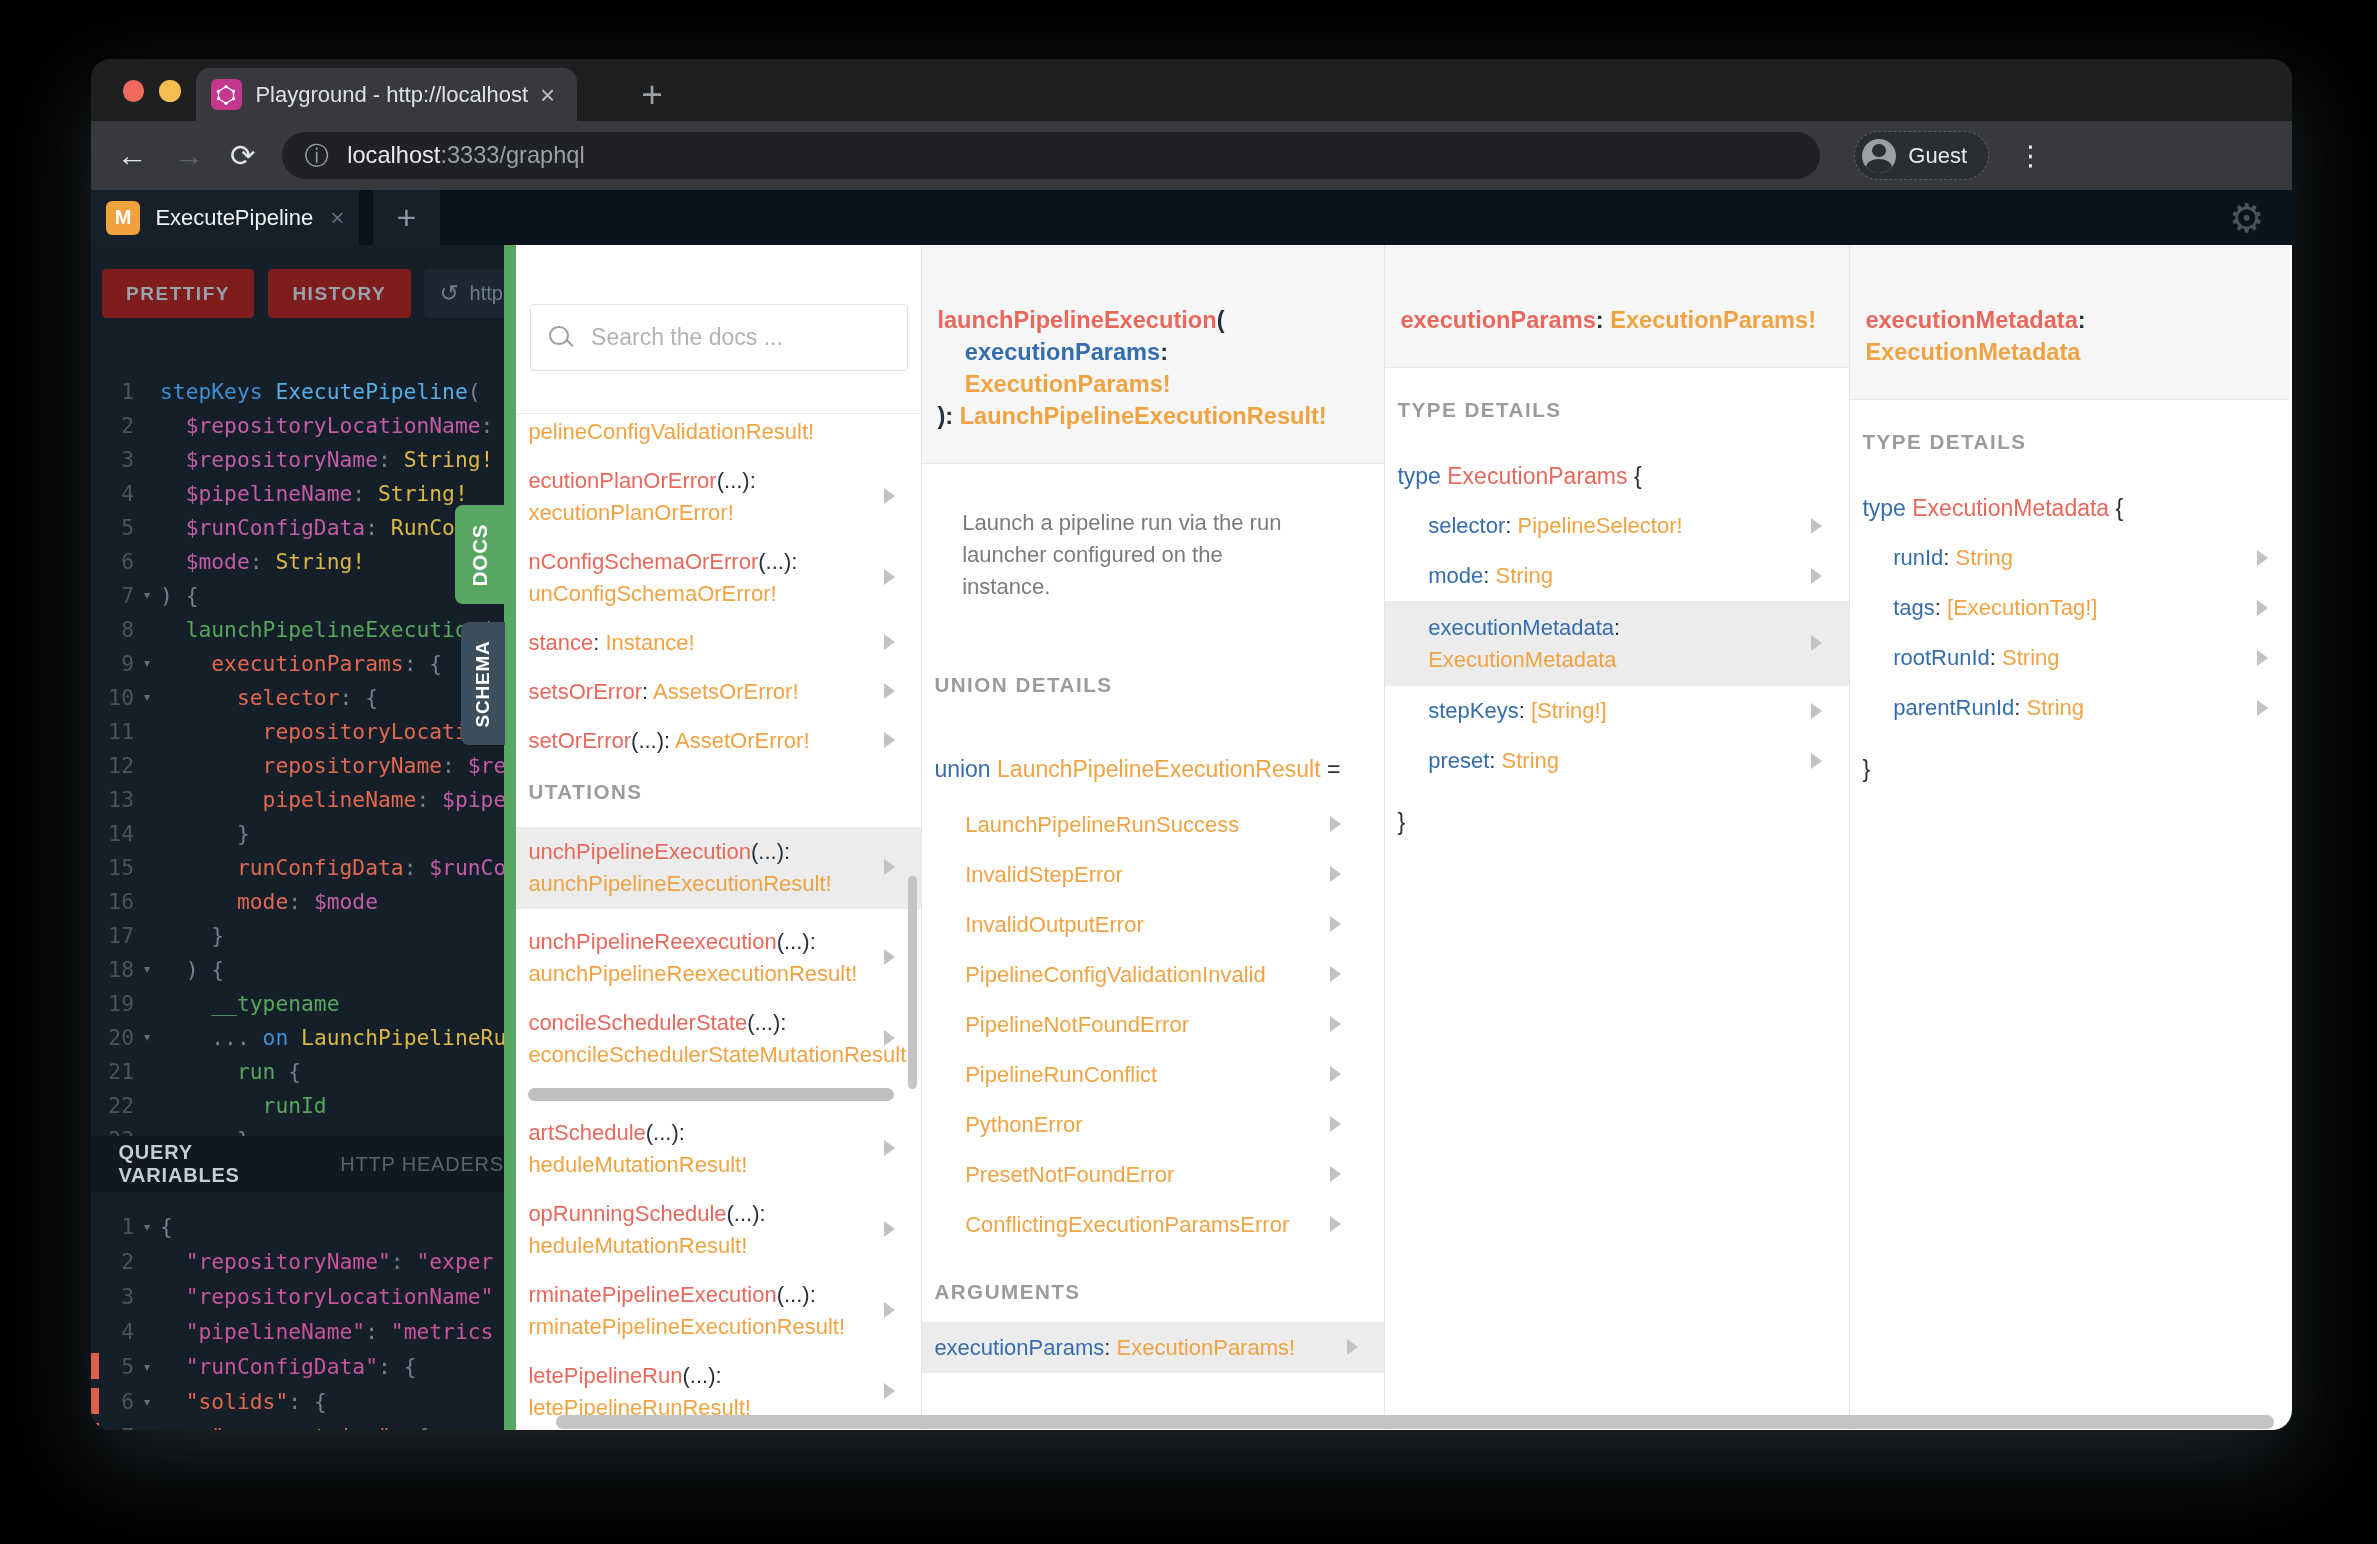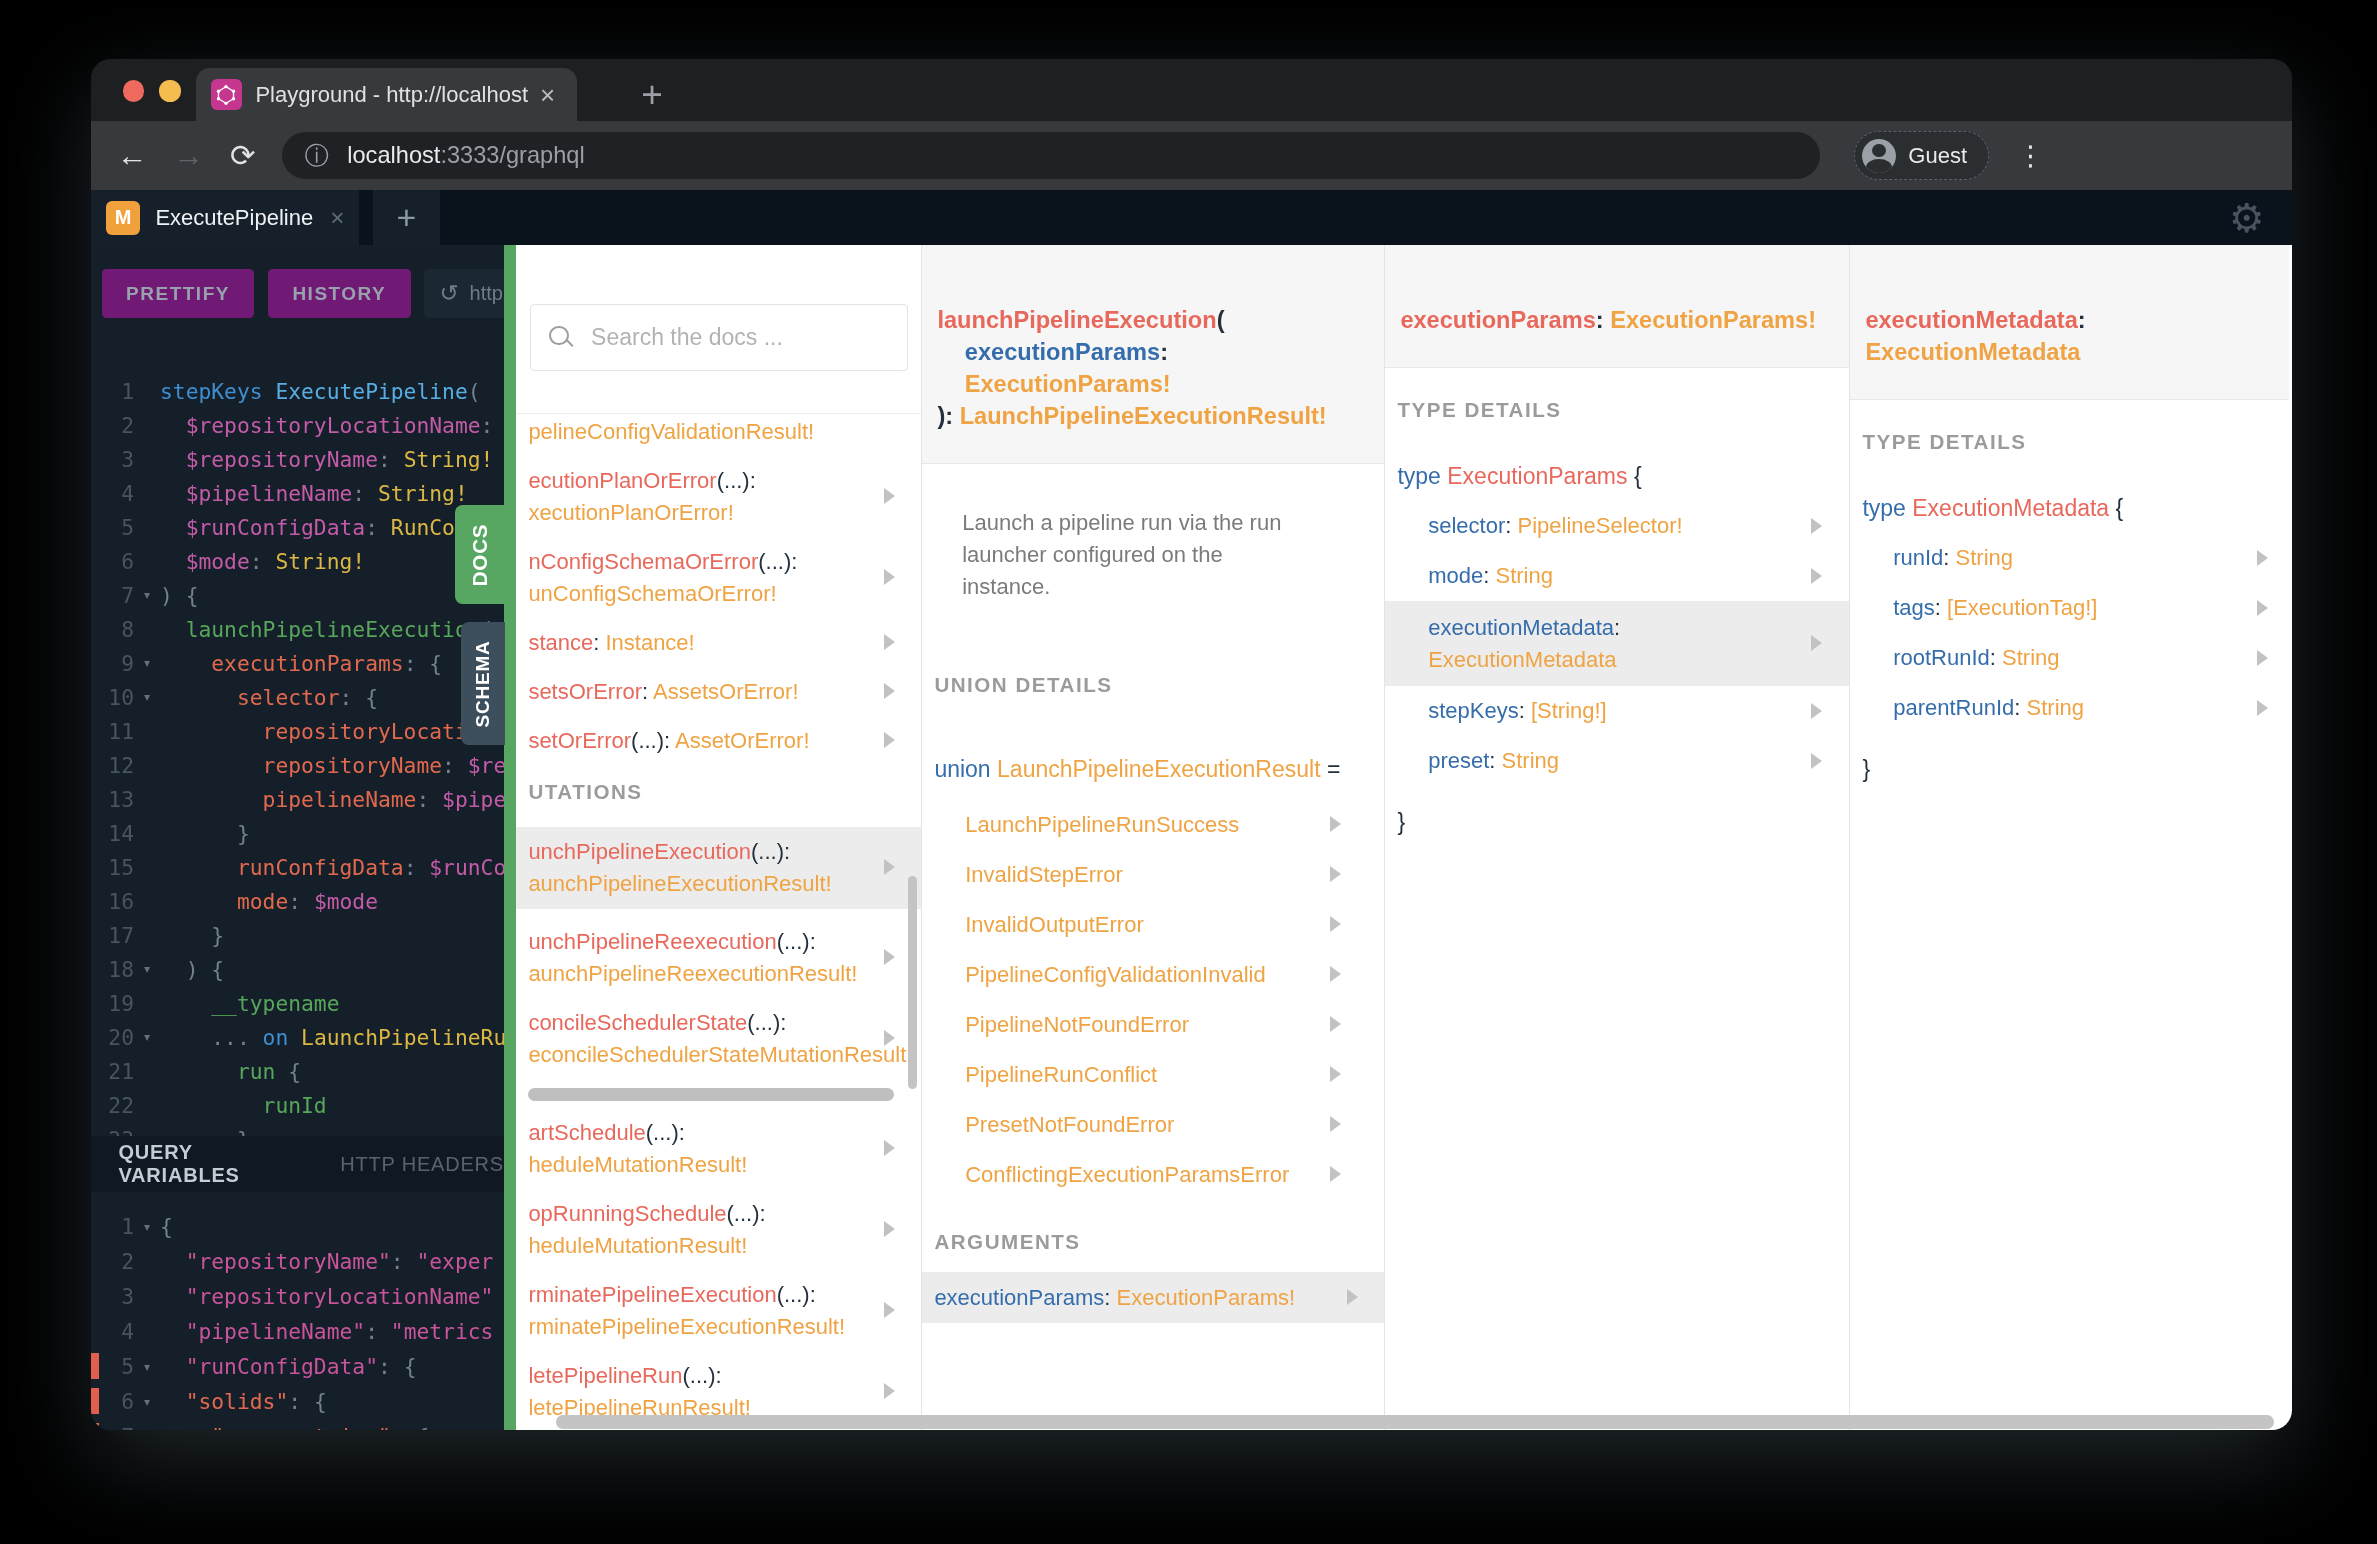--- a/index.html
+++ b/index.html
@@ -44,21 +44,21 @@
   .session-title{color:#eef2f4;font-size:22px;margin-left:15.2px;white-space:nowrap;}
   .session-close{color:#5f6c78;font-size:24.4px;margin-left:17px;}
   .addsession{position:absolute;left:282px;top:0;width:67px;height:55px;background:#16202b;color:#8b99a5;
               font-size:34px;display:flex;align-items:center;justify-content:center;}
   .gear{position:absolute;right:27.4px;top:4.6px;color:#47535f;font-size:40px;}
 
   
   .content{position:relative;height:1185px;display:flex;}
   .editor-pane{position:relative;width:413px;height:100%;background:#151f2a;overflow:hidden;flex:none;}
   .ed-toolbar{position:absolute;top:24.4px;left:10.7px;display:flex;gap:13.7px;}
-  .ed-btn{height:49px;background:#701a75;border-radius:4.6px;color:#97a2ad;font-weight:bold;font-size:19px;
+  .ed-btn{height:49px;background:#7f1d1d;border-radius:4.6px;color:#97a2ad;font-weight:bold;font-size:19px;
           letter-spacing:1.5px;display:flex;align-items:center;padding:0 24.4px;white-space:nowrap;}
   .endpoint{height:49px;background:#1b2733;border-radius:4.6px;color:#6f7d8a;font-size:20px;
             display:flex;align-items:center;padding:0 15.2px;width:244px;white-space:nowrap;}
   .hist-ic{color:#6f7d8a;font-size:23px;margin-right:10.7px;}
 
   .code-area{position:absolute;top:129px;left:0;right:0;}
   .qv-area{position:absolute;top:964px;left:0;right:0;}
   .cl{position:relative;display:flex;align-items:center;height:34px;font-family:"DejaVu Sans Mono",monospace;
       font-size:21.3px;white-space:pre;}
   .qv-area .cl{height:35px;}
@@ -354,20 +354,24 @@
               </div>
               <div class="doc-member">
                 <div class="dl"><span class="seg-t">PipelineNotFoundError</span></div>
                 <span class="chev"></span>
               </div>
               <div class="doc-member">
                 <div class="dl"><span class="seg-t">PipelineRunConflict</span></div>
                 <span class="chev"></span>
               </div>
               <div class="doc-member">
+                <div class="dl"><span class="seg-t">PythonError</span></div>
+                <span class="chev"></span>
+              </div>
+              <div class="doc-member">
                 <div class="dl"><span class="seg-t">PresetNotFoundError</span></div>
                 <span class="chev"></span>
               </div>
               <div class="doc-member">
                 <div class="dl"><span class="seg-t">ConflictingExecutionParamsError</span></div>
                 <span class="chev"></span>
               </div>
             </div>
           <div class="doc-section sec-args">ARGUMENTS</div>
           <div id="col2-args">

